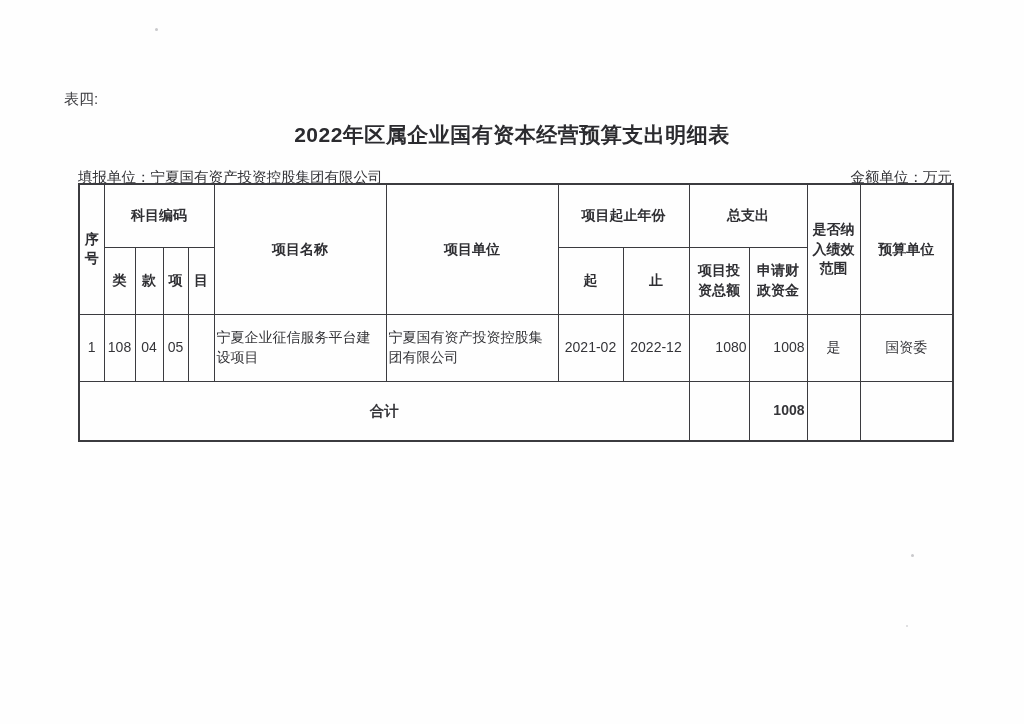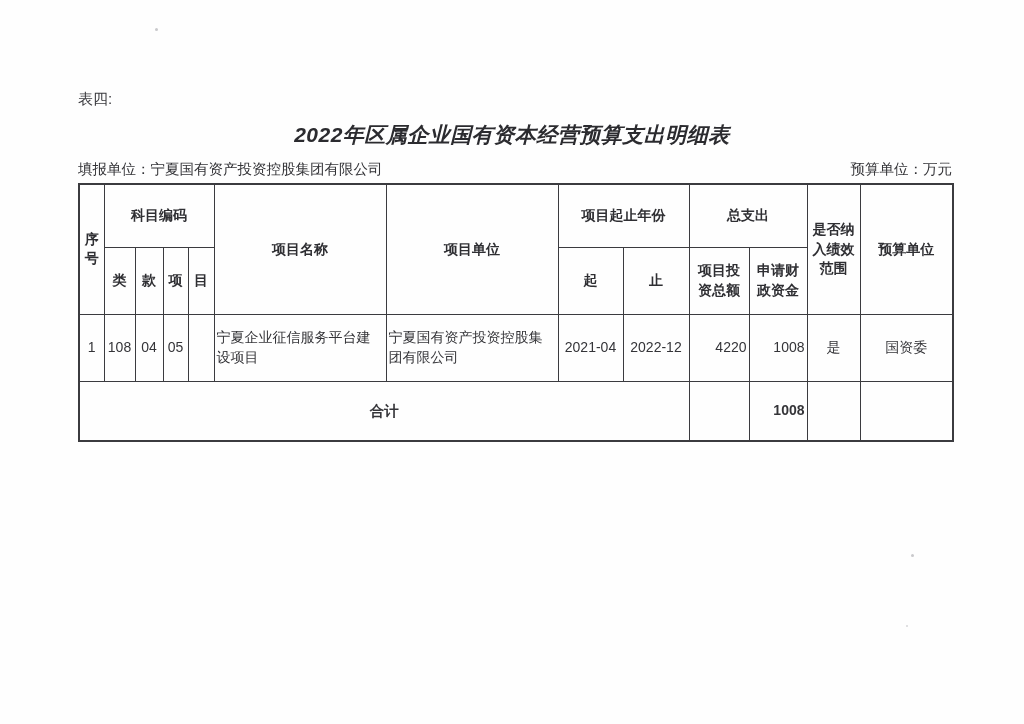--- a/index.html
+++ b/index.html
@@ -12,43 +12,42 @@
     position: relative;
     width: 1024px;
     height: 724px;
     background: #fefefe;
     font-family: "Liberation Sans", "DejaVu Sans", sans-serif;
     color: #323236;
     overflow: hidden;
   }
   .table-label {
     position: absolute;
-    left: 78px;
+    left: 64px;
     top: 90px;
     font-size: 15px;
     color: #3a3a3e;
   }
   .doc-title {
     position: absolute;
     left: 0;
     right: 0;
     top: 121px;
     margin: 0;
     text-align: center;
     font-size: 21px;
     font-weight: bold;
     color: #2b2b2f;
     letter-spacing: 0.5px;
-    font-style: italic;
   }
   .meta-row {
     position: absolute;
     left: 78px;
     width: 874px;
-    top: 160px;
+    top: 168px;
     display: flex;
     justify-content: space-between;
     font-size: 14.5px;
     color: #333337;
   }
   table.budget {
     position: absolute;
     left: 78px;
     top: 183px;
     width: 874px;
@@ -100,21 +99,21 @@
 <body>
 
 <div class="page">
 
   <div class="table-label">表四:</div>
 
   <h1 class="doc-title">2022年区属企业国有资本经营预算支出明细表</h1>
 
   <div class="meta-row">
     <div><span>填报单位：</span><span>宁夏国有资产投资控股集团有限公司</span></div>
-    <div><span>预算单位：</span><span>万元</span></div>
+    <div><span>金额单位：</span><span>万元</span></div>
   </div>
 
   <table class="budget">
     <colgroup>
       <col style="width:25px">
         <col style="width:31px">
         <col style="width:28px">
         <col style="width:25px">
         <col style="width:26px">
       <col style="width:172px">
@@ -150,23 +149,23 @@
     </thead>
     <tbody>
       <tr class="data">
         <td class="ctr">1</td>
         <td class="ctr">108</td>
         <td class="ctr">04</td>
         <td class="ctr">05</td>
         <td class="ctr"></td>
         <td class="txt">宁夏企业征信服务平台建设项目</td>
         <td class="txt">宁夏国有资产投资控股集团有限公司</td>
-        <td class="ctr">2021-04</td>
+        <td class="ctr">2021-02</td>
         <td class="ctr">2022-12</td>
-        <td class="num">4220</td>
+        <td class="num">1080</td>
         <td class="num">1008</td>
         <td class="ctr">是</td>
         <td class="ctr">国资委</td>
       </tr>
       <tr class="total">
         <td class="total-label" colspan="9">合计</td>
         <td class="num"></td>
         <td class="total-num">1008</td>
         <td class="ctr"></td>
         <td class="ctr"></td>

